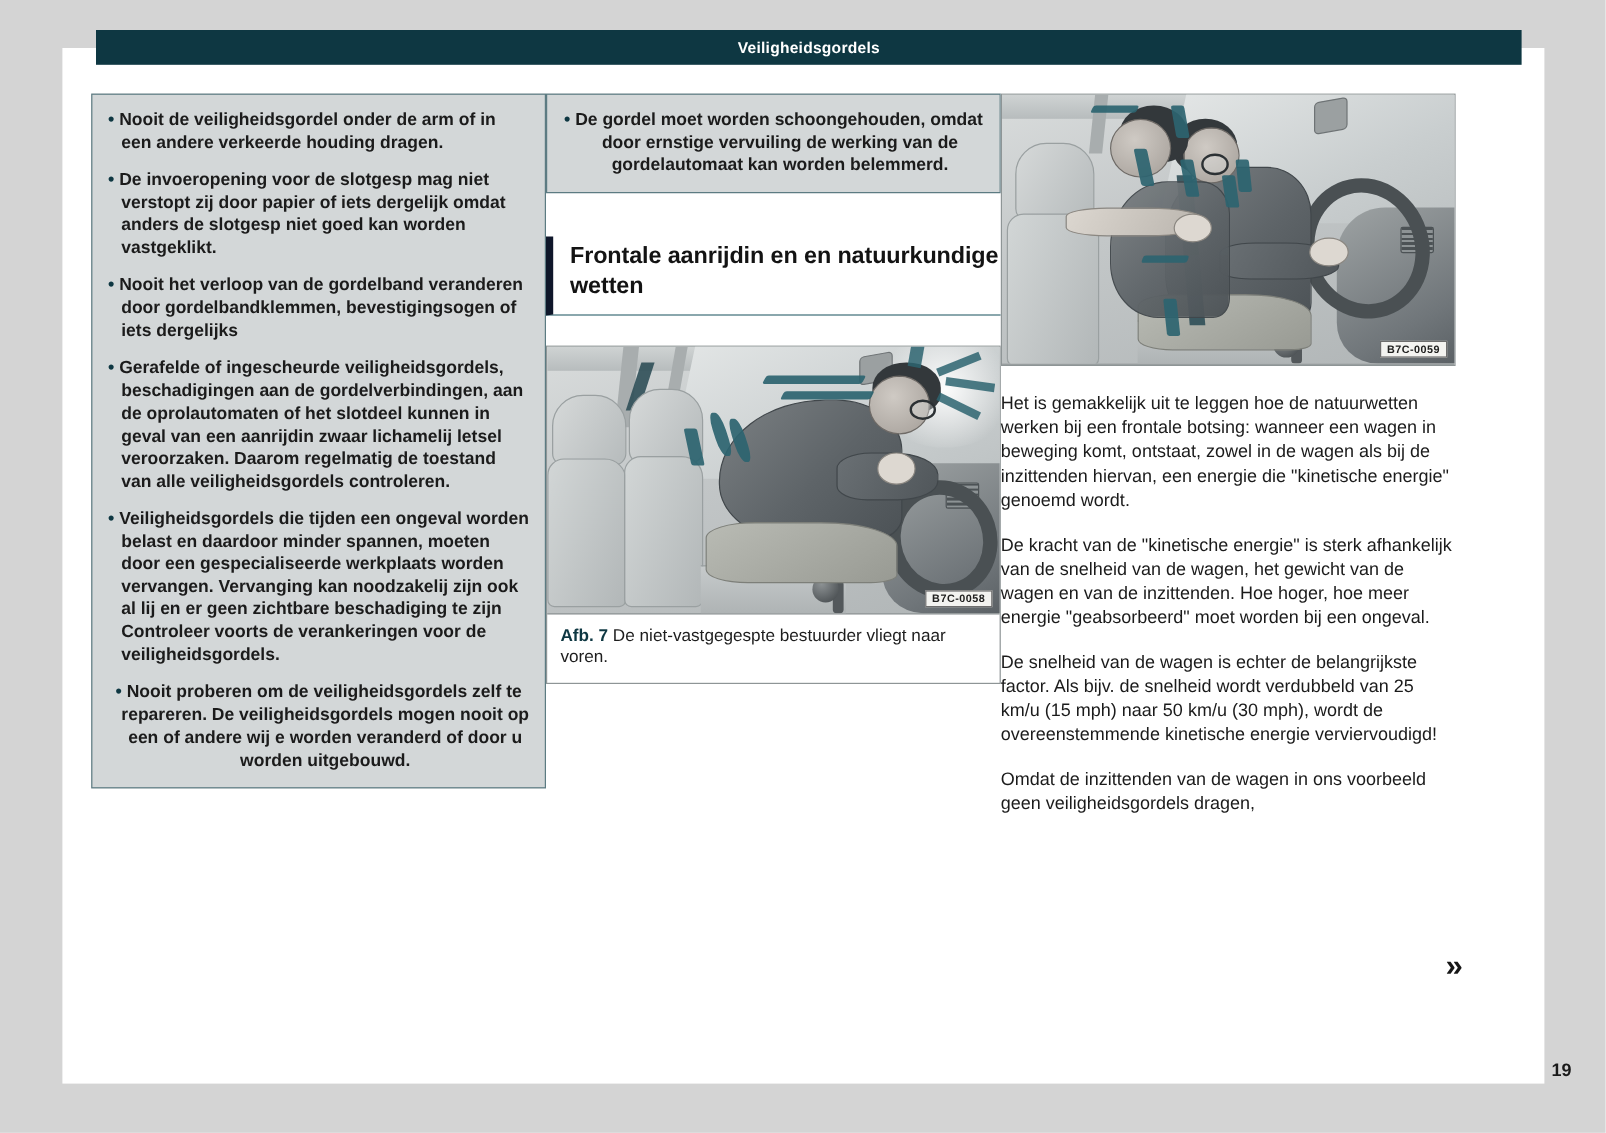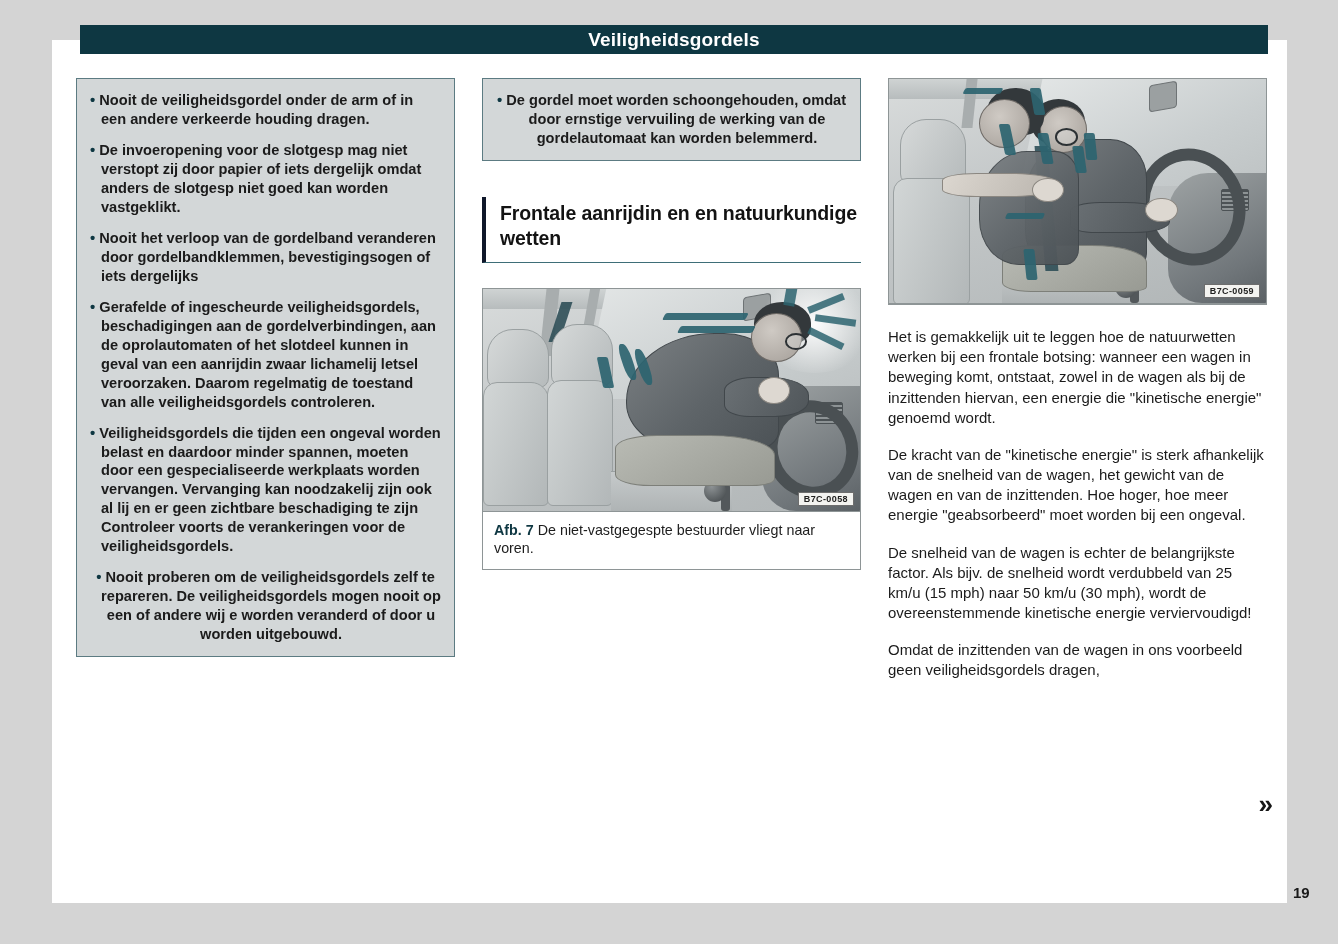--- a/index.html
+++ b/index.html
@@ -33,35 +33,34 @@
     top: 25px;
     width: 1188px;
     height: 29px;
     background: #0e3742;
     color: #ffffff;
     display: flex;
     align-items: center;
     justify-content: center;
   }
   .header-bar .header-title {
-    font-size: 19px;
+    font-size: 13px;
     font-weight: bold;
     letter-spacing: .2px;
     line-height: 1;
   }
 
   
   .columns {
     position: absolute;
     left: 76px;
     top: 78px;
     width: 1192px;
     height: 763px;
     display: flex;
-    gap: 27px;
   }
   .col {
     width: 379px;
     position: relative;
   }
 
   
   .note-box {
     border: 1px solid #5c7b82;
     background: #d3d7d8;
@@ -83,21 +82,21 @@
   }
   .note-box p .bullet {
     color: #0e3742;
     font-size: 15px;
     font-weight: bold;
   }
 
   
   .section-heading {
     margin-top: 36px;
-    border-left: 4px solid #0f172a;
+    border-left: 6px solid #0f172a;
     border-bottom: 1px solid #3e6e78;
     padding: 4px 0 10px 14px;
     box-sizing: border-box;
   }
   .section-heading h2 {
     margin: 0;
     font-size: 19.5px;
     font-weight: bold;
     line-height: 1.30;
     color: #131313;

